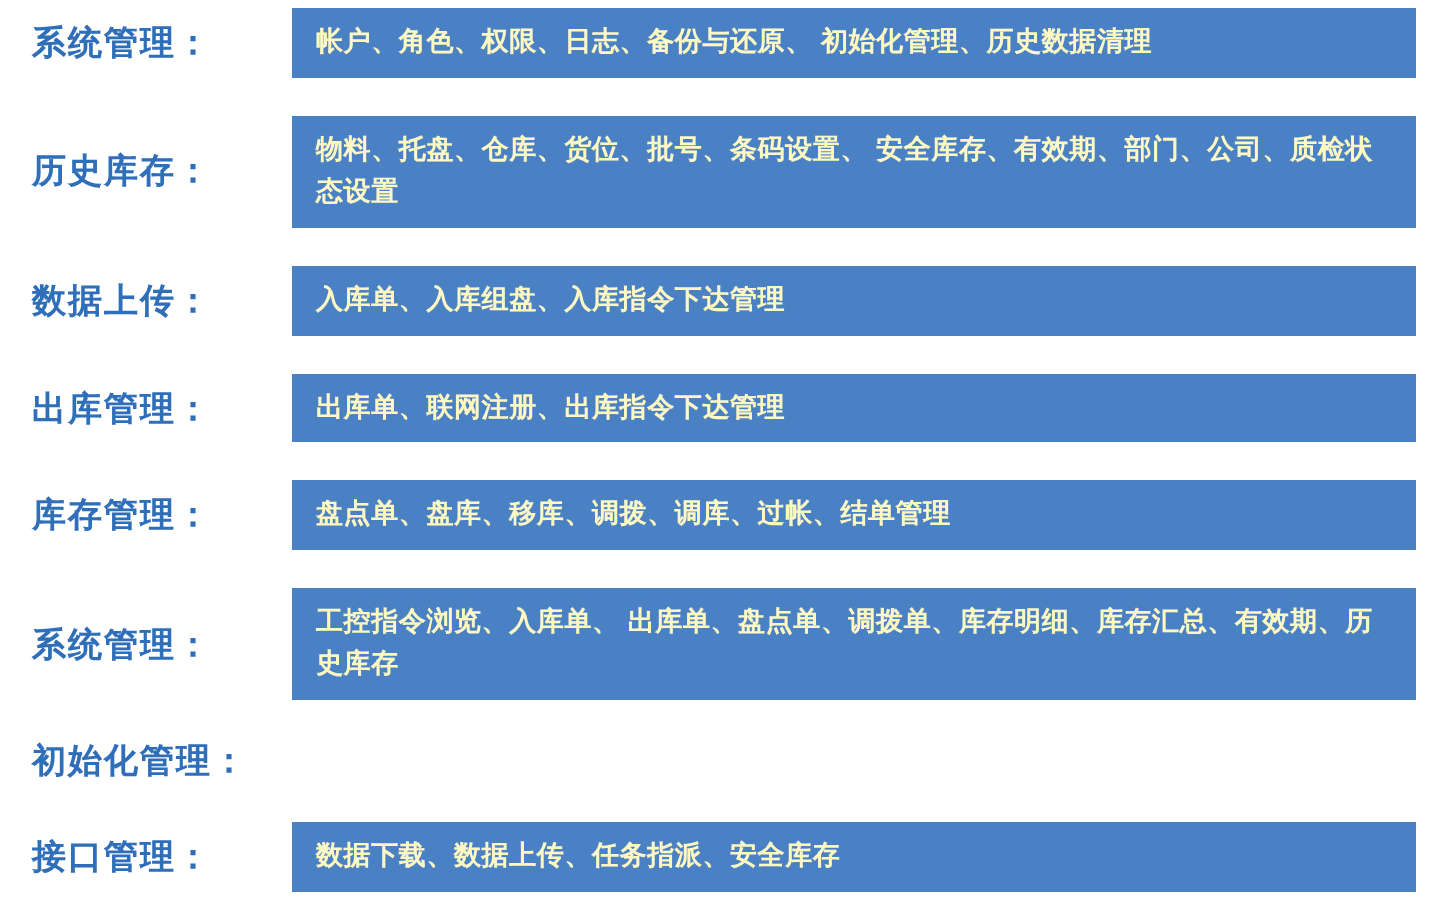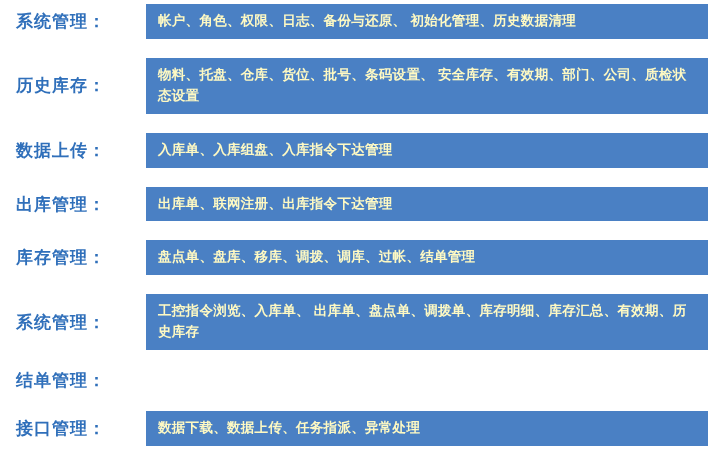--- a/index.html
+++ b/index.html
@@ -96,21 +96,21 @@
     <div class="module-label">库存管理：</div>
     <div class="module-items">盘点单、盘库、移库、调拨、调库、过帐、结单管理</div>
   </div>
 
   <div class="module-row row-6">
     <div class="module-label">系统管理：</div>
     <div class="module-items">工控指令浏览、入库单、 出库单、盘点单、调拨单、库存明细、库存汇总、有效期、历史库存</div>
   </div>
 
   <div class="module-row row-7">
-    <div class="module-label">结单管理：</div>
+    <div class="module-label">初始化管理：</div>
   </div>
 
   <div class="module-row row-8">
     <div class="module-label">接口管理：</div>
-    <div class="module-items">数据下载、数据上传、任务指派、异常处理</div>
+    <div class="module-items">数据下载、数据上传、任务指派、安全库存</div>
   </div>
 
 </div>
 
 </body></html>

